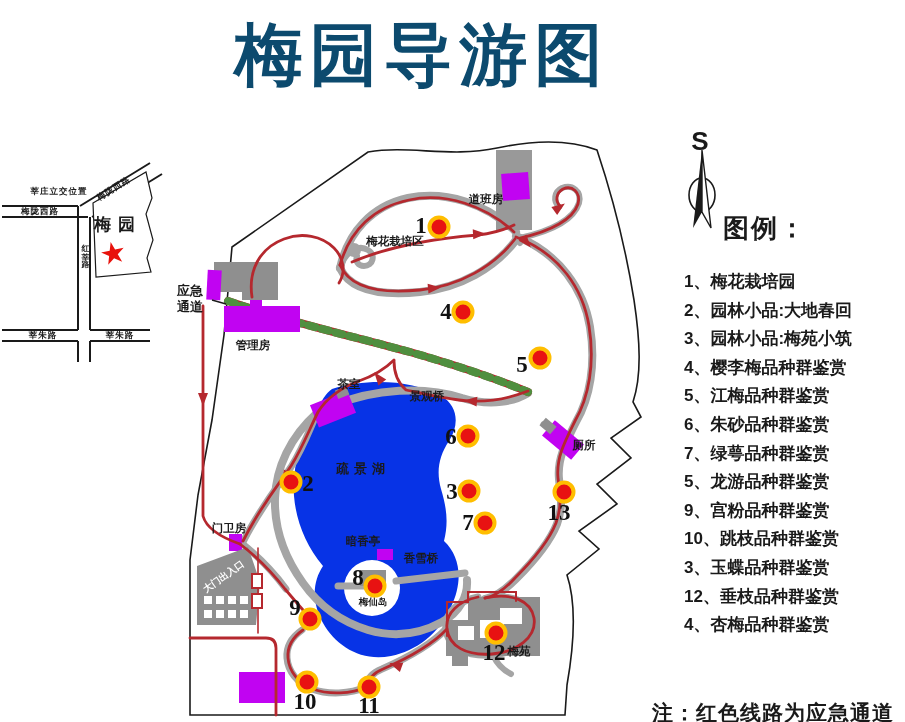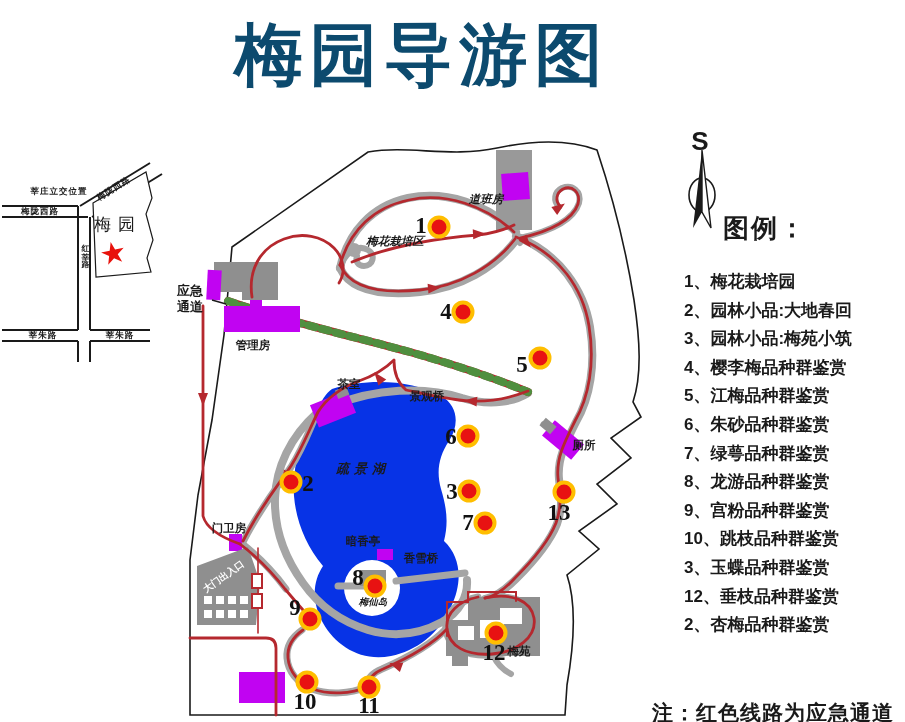--- a/index.html
+++ b/index.html
@@ -3,25 +3,25 @@
 <meta charset="utf-8">
 <style>
   html,body{margin:0;padding:0;background:#fff;}
   .stage{position:relative;width:905px;height:722px;background:#fff;overflow:hidden;
          font-family:"Liberation Sans",sans-serif;color:#1a1a1a;}
   .stage svg{position:absolute;left:0;top:0;}
   .abs{position:absolute;white-space:nowrap;transform:translate(-50%,-50%);}
   .title{left:422px;top:55px;font-size:68px;font-weight:bold;color:#0c4a6e;
          letter-spacing:7px;font-family:"Liberation Sans",sans-serif;}
   .maplabel{font-size:11.5px;font-weight:bold;}
-  .it{font-style:italic;}
+  .it{}
   .lake-name{font-size:13px;letter-spacing:5px;}
   .tiny{font-size:9.5px;}
   .inset-label{font-size:8.5px;font-weight:bold;letter-spacing:1px;}
-  .inset-park{font-size:17px;font-weight:normal;letter-spacing:7px;font-family:"Liberation Serif",serif;}
+  .inset-park{font-size:17px;font-weight:bold;letter-spacing:7px;font-family:"Liberation Serif",serif;}
   .star{font-size:30px;color:#e8120c;transform:translate(-50%,-50%) rotate(-12deg);}
   .compass-s{font-size:26px;font-weight:bold;font-family:"Liberation Sans",sans-serif;}
   .legend-header{font-size:26px;font-weight:bold;letter-spacing:2px;transform:none;}
   .legend-list{position:absolute;left:684px;top:268px;}
   .lg-item{font-size:17px;font-weight:bold;line-height:28.6px;white-space:nowrap;}
   .mnum{font-family:"Liberation Serif",serif;font-size:23px;font-weight:bold;color:#111;}
   .mdot{position:absolute;width:15px;height:15px;border-radius:50%;
         background:#e81212;border:4px solid #ffbe00;transform:translate(-50%,-50%);}
   .note{font-size:21px;font-weight:bold;letter-spacing:1px;transform:translate(0,0);}
   .vert{writing-mode:vertical-rl;letter-spacing:8px;transform:translate(-50%,0);}
@@ -185,26 +185,26 @@
 
 <div class="abs legend-header" style="left:688px;top:228px;transform:translate(0,-50%);margin-left:35px;">图例：</div>
 <div class="legend-list">
   <div class="lg-item">1、梅花栽培园</div>
   <div class="lg-item">2、园林小品:大地春回</div>
   <div class="lg-item">3、园林小品:梅苑小筑</div>
   <div class="lg-item">4、樱李梅品种群鉴赏</div>
   <div class="lg-item">5、江梅品种群鉴赏</div>
   <div class="lg-item">6、朱砂品种群鉴赏</div>
   <div class="lg-item">7、绿萼品种群鉴赏</div>
-  <div class="lg-item">8、龙游品种群鉴赏</div>
+  <div class="lg-item">5、龙游品种群鉴赏</div>
   <div class="lg-item">9、宫粉品种群鉴赏</div>
   <div class="lg-item">10、跳枝品种群鉴赏</div>
   <div class="lg-item">3、玉蝶品种群鉴赏</div>
   <div class="lg-item">12、垂枝品种群鉴赏</div>
-  <div class="lg-item">2、杏梅品种群鉴赏</div>
+  <div class="lg-item">4、杏梅品种群鉴赏</div>
 </div>
 
 <div class="abs maplabel it" style="left:486px;top:199px;">道班房</div>
 <div class="abs maplabel it" style="left:395px;top:241px;">梅花栽培区</div>
 <div class="abs" style="left:190px;top:291px;font-size:13px;font-weight:bold;">应急</div>
 <div class="abs" style="left:190px;top:307px;font-size:13px;font-weight:bold;">通道</div>
 <div class="abs maplabel" style="left:253px;top:345px;">管理房</div>
 <div class="abs maplabel" style="left:349px;top:384px;">茶室</div>
 <div class="abs maplabel" style="left:427px;top:396px;">景观桥</div>
 <div class="abs maplabel it lake-name" style="left:363px;top:469px;">疏景湖</div>

